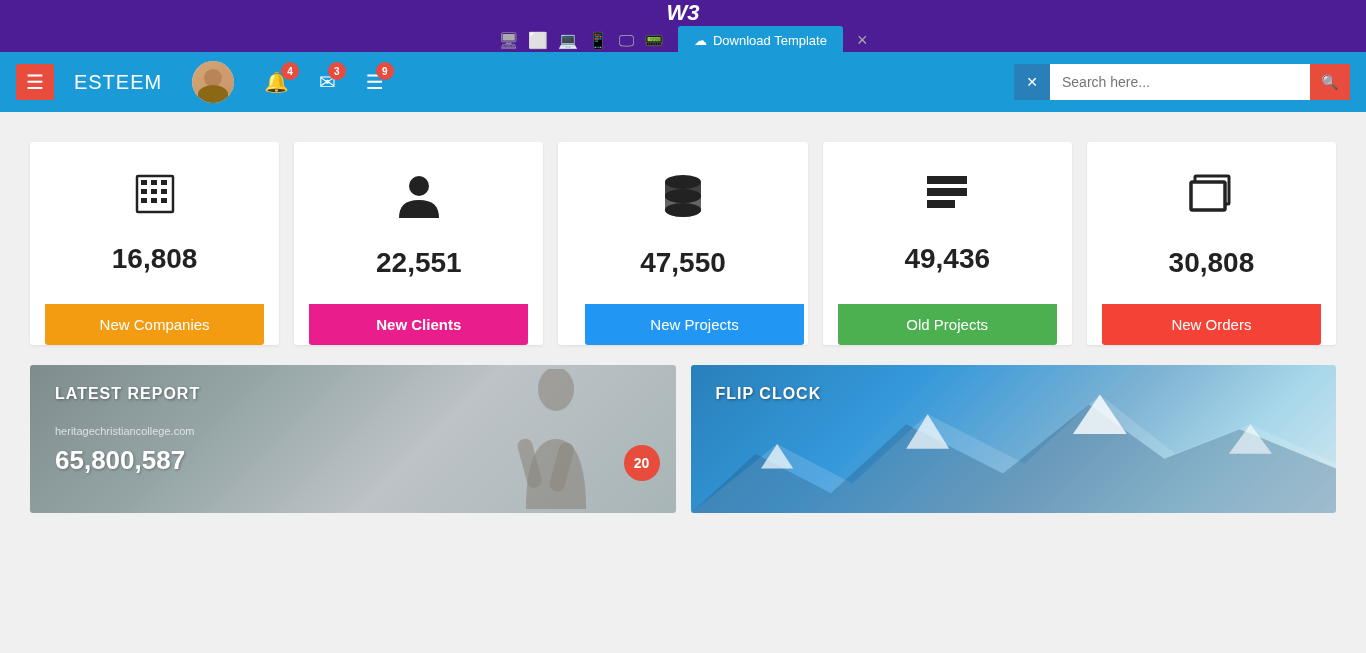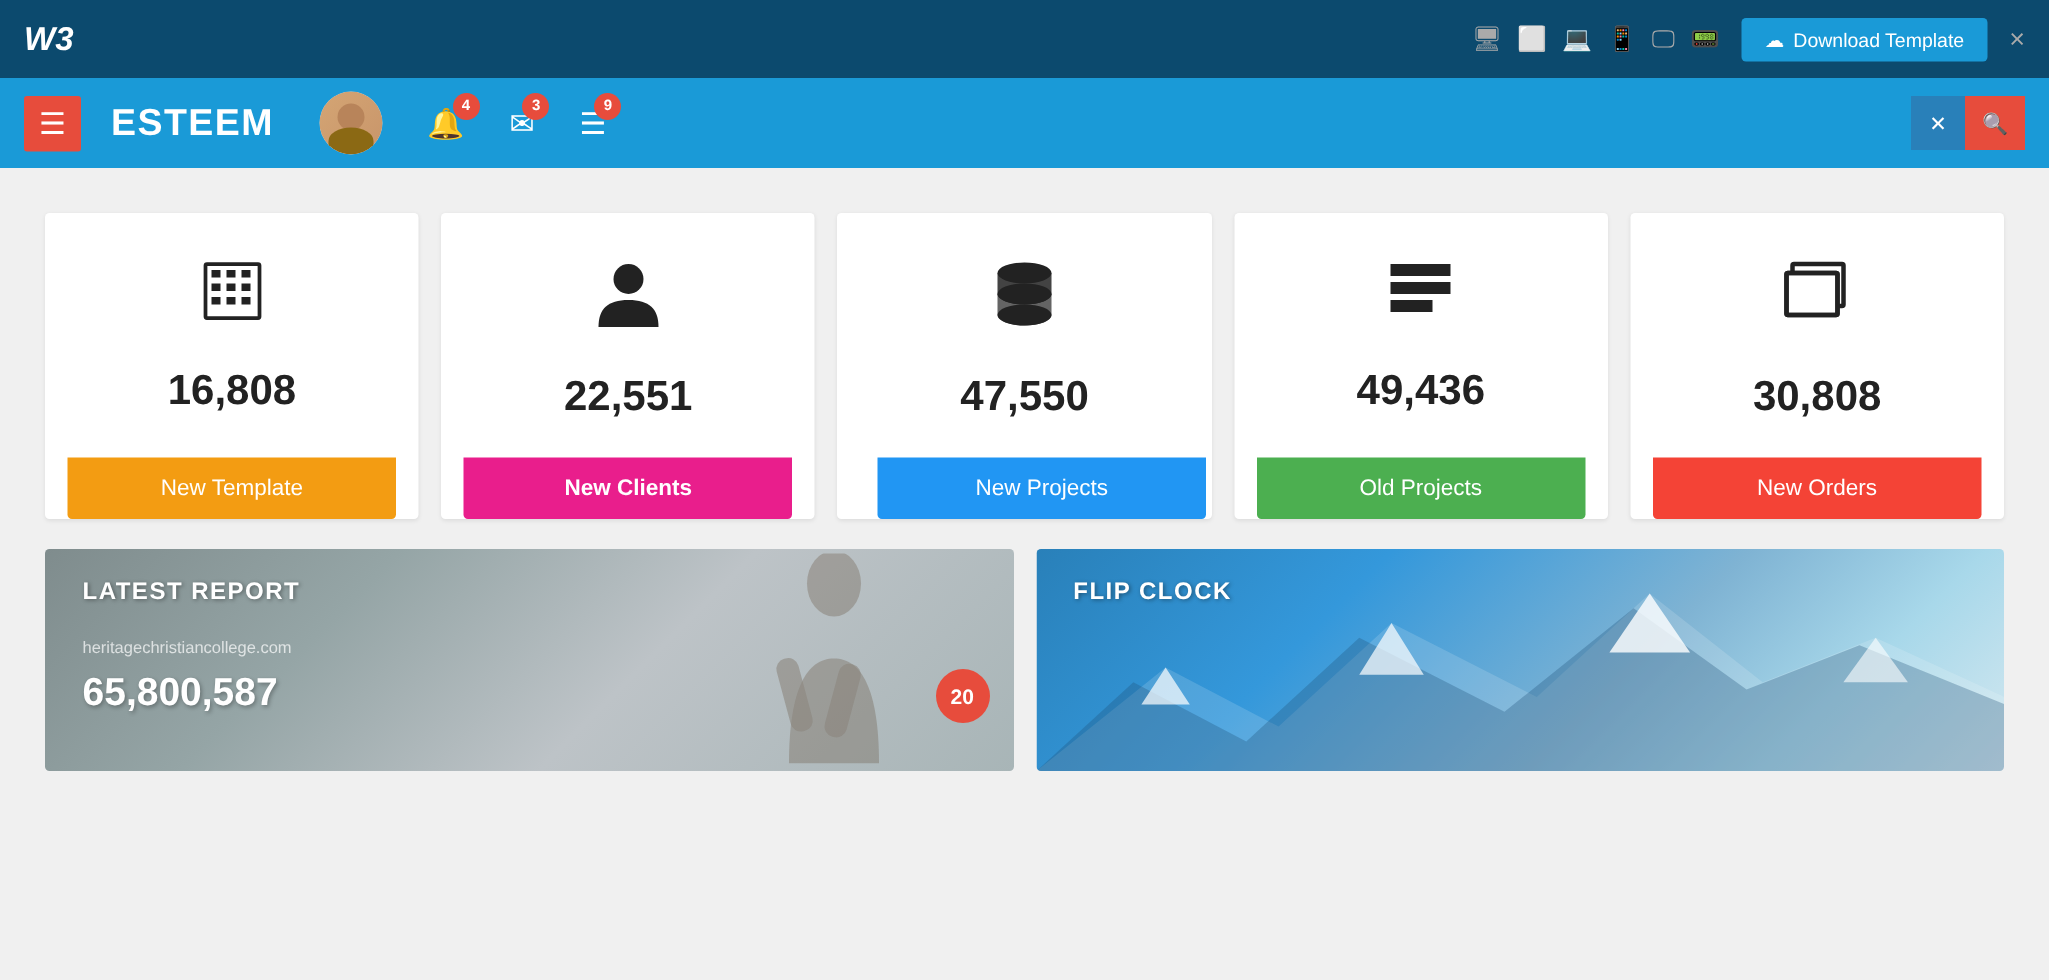--- a/index.html
+++ b/index.html
@@ -1,25 +1,26 @@
 <!DOCTYPE html>
 <html><head>
   <meta charset="utf-8">
   <style>
     * { box-sizing: border-box; margin: 0; padding: 0; }
     body { font-family: Arial, sans-serif; background: #f0f0f0; }
 
     
     .top-bar {
-      background: #0c4a6e;
+      background: #4c1d95;
       height: 52px;
       display: flex;
       align-items: center;
       justify-content: space-between;
       padding: 0 16px;
+      flex-direction: column;
     }
     .top-bar-logo {
       color: white;
       font-size: 22px;
       font-weight: bold;
       font-style: italic;
     }
     .top-bar-right {
       display: flex;
       align-items: center;
@@ -67,22 +68,22 @@
     .hamburger {
       color: white;
       font-size: 20px;
       cursor: pointer;
       background: #e74c3c;
       padding: 6px 10px;
       border-radius: 2px;
     }
     .nav-brand {
       color: white;
-      font-size: 25px;
-      font-weight: bold;
+      font-size: 20px;
+      font-weight: normal;
       letter-spacing: 1px;
       margin-right: 10px;
     }
     .nav-avatar {
       width: 42px;
       height: 42px;
       border-radius: 50%;
       background: #ccc;
       overflow: hidden;
       display: flex;
@@ -353,20 +354,21 @@
     <div class="nav-icon-item">
       ☰
       <span class="nav-badge">9</span>
     </div>
   </div>
   <div class="nav-spacer"></div>
   <div class="nav-search-area">
     <button class="nav-x-btn">
       <span>✕</span>
     </button>
+    <input class="search-input" type="text" placeholder="Search here..." style="">
     <button class="search-btn">
       <span>🔍</span>
     </button>
   </div>
 </div>
 
 <div class="main-content">
 
   <div class="stat-cards">
 
@@ -379,21 +381,21 @@
           <rect x="28" y="8" width="6" height="5" fill="#222"></rect>
           <rect x="8" y="17" width="6" height="5" fill="#222"></rect>
           <rect x="18" y="17" width="6" height="5" fill="#222"></rect>
           <rect x="28" y="17" width="6" height="5" fill="#222"></rect>
           <rect x="8" y="26" width="6" height="5" fill="#222"></rect>
           <rect x="18" y="26" width="6" height="5" fill="#222"></rect>
           <rect x="28" y="26" width="6" height="5" fill="#222"></rect>
         </svg>
       </div>
       <div class="stat-number">16,808</div>
-      <div class="stat-label label-orange">New Template</div>
+      <div class="stat-label label-orange">New Companies</div>
     </div>
 
     <div class="stat-card">
       <div class="stat-icon">
         <svg width="44" height="48" viewBox="0 0 44 48" fill="none" xmlns="http://www.w3.org/2000/svg">
           <circle cx="22" cy="14" r="10" fill="#222"></circle>
           <path d="M2 46 C2 34 8 28 22 28 C36 28 42 34 42 46" fill="#222"></path>
         </svg>
       </div>
       <div class="stat-number">22,551</div>

